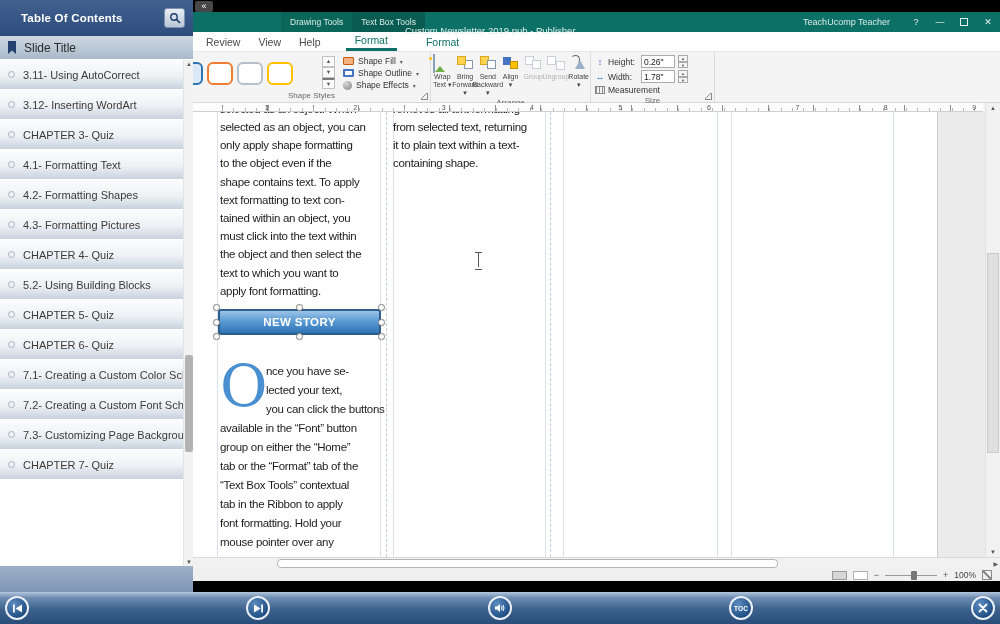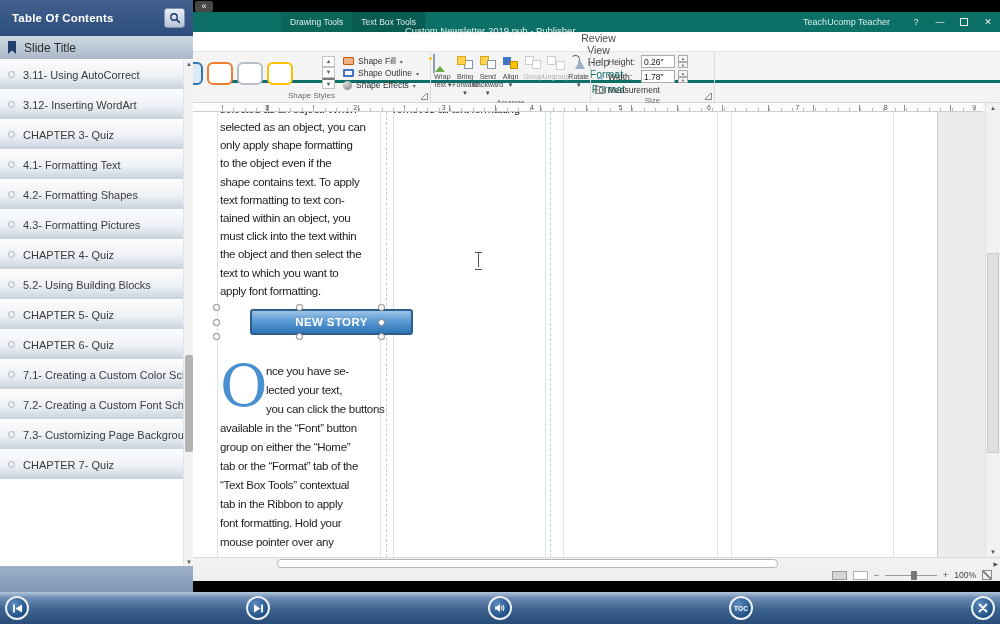--- a/index.html
+++ b/index.html
@@ -2,21 +2,21 @@
 <html style="--publisher-teal: #0d7066; --accent-blue: #2e75b6; --banner-blue: #5b9bd5; --sidebar-navy: #32517f;"><head>
 <meta charset="utf-8">
 <style>
   * { margin:0; padding:0; box-sizing:border-box; font-family:"Liberation Sans", sans-serif; }
   html,body { width:1000px; height:624px; overflow:hidden; background:#000; }
   .screen { position:relative; width:1000px; height:624px; background:#fff; }
 
   
   .sidebar { position:absolute; left:0; top:0; width:193px; height:592px; background:#fff; }
   .sb-header { position:relative; height:36px; background:linear-gradient(180deg,#41608e,#2d4d7d); display:flex; align-items:center; }
-  .sb-title { color:#fff; font-size:11.5px; font-weight:bold; padding-left:12px; letter-spacing:.2px; }
+  .sb-title { color:#fff; font-size:11.5px; font-weight:bold; padding-left:21px; letter-spacing:.2px; }
   .sb-search { position:absolute; right:8px; top:8px; width:21px; height:20px; border:1px solid #7e93ad; border-radius:3px;
     background:linear-gradient(180deg,#e9eef4,#b9c6d6); display:flex; align-items:center; justify-content:center; cursor:pointer; }
   .sb-slide { height:24px; background:linear-gradient(180deg,#d0d9e2,#a9b8ca); border-bottom:1px solid #fff; display:flex; align-items:center; gap:7px; padding-left:7px; }
   .sb-slide-label { font-size:12px; color:#2b2b2b; }
   .sb-list { position:relative; width:193px; }
   .sb-item { height:30px; border-bottom:1px solid #fff; background:linear-gradient(180deg,#fbfcfd 0%,#eef1f5 55%,#c7d2de 100%);
     display:flex; align-items:center; gap:8px; padding-left:8px; cursor:pointer; }
   .sb-item.selected { background:linear-gradient(180deg,#b9c6d5,#9cafc4); }
   .sb-item.selected .bullet { visibility:hidden; }
   .bullet { width:7px; height:7px; border-radius:50%; border:1px solid #a7b2bf; background:#eef1f4; flex:0 0 7px; }
@@ -35,21 +35,21 @@
   .ctx-tabs { position:absolute; left:88px; top:0; height:36px; display:flex; }
   .ctx-tab { height:20px; padding:0 9px; font-size:8.5px; color:#d8ece8; display:flex; align-items:center; cursor:pointer; }
   .ctx-tab.drawing { background:#0b665a; }
   .ctx-tab.textbox { background:#095c51; }
   .win-title { position:absolute; left:212px; top:8px; height:20px; display:flex; align-items:center; font-size:9.5px; color:#dff0ed; }
   .win-right { position:absolute; right:0; top:0; height:20px; display:flex; align-items:center; gap:0; }
   .win-user { font-size:9px; color:#d8ece8; margin-right:14px; }
   .win-btn { width:24px; height:20px; display:flex; align-items:center; justify-content:center; font-size:9px; color:#e8f2f0; cursor:pointer; }
   .restore-box { width:8px; height:8px; border:1px solid #e8f2f0; }
 
-  .pub-tabs { height:20px; background:#fff; display:flex; align-items:stretch; padding-left:4px; border-bottom:1px solid #e6e6e6;flex-direction:column; }
+  .pub-tabs { height:20px; background:#fff; display:flex; align-items:stretch; padding-left:4px; border-bottom:1px solid #e6e6e6; }
   .pub-tab { border:none; background:transparent; font-size:10.5px; color:#4a4a4a; padding:0 9px; cursor:pointer; position:relative; }
   .pub-tab.active { color:var(--publisher-teal,#0d7066); border-bottom:3px solid var(--publisher-teal,#0d7066); }
   .pub-tab.teal { color:var(--publisher-teal,#0d7066); }
   .pub-tabs button:nth-of-type(4) { margin-left:16px; }
   .pub-tabs button:nth-of-type(5) { margin-left:20px; }
 
   
   .ribbon { height:51px; background:#f4f4f4; border-bottom:1px solid #d8d8d8; display:flex; }
   .rgroup { position:relative; border-right:1px solid #dcdcdc; display:flex; flex-direction:column; }
   .rg-content { flex:1; display:flex; }
@@ -108,21 +108,21 @@
 
   
   .doc { position:absolute; left:0; top:112px; width:807px; height:445px; background:#ebebeb; overflow:hidden; }
   .page { position:absolute; left:0; top:0; width:745px; height:445px; background:#fff; border-right:1px solid #cccccc; }
   .guide { position:absolute; top:0; bottom:0; width:1px; background:#d9e4ee; }
   .guide.dashed { background:none; border-left:1px dashed #c3cdd8; }
   .textcol { position:absolute; font-size:11.5px; letter-spacing:-0.3px; line-height:18.2px; color:#1c1c1c; white-space:pre-line; cursor:text; }
   .clipline { position:absolute; height:5px; overflow:hidden; font-size:11.5px; letter-spacing:-0.3px; color:#1c1c1c; cursor:text; }
   .clipline span { display:block; margin-top:-9px; }
   .banner { position:absolute; left:25px; top:197px; width:163px; height:26px; border:2px solid #2e5e8e; border-radius:3px;
-    background:linear-gradient(180deg,#9dc3e6 0%,#5b9bd5 45%,var(--accent-blue,#2e75b6) 100%); display:flex; align-items:center; justify-content:center; cursor:move;margin-left:32px; }
+    background:linear-gradient(180deg,#9dc3e6 0%,#5b9bd5 45%,var(--accent-blue,#2e75b6) 100%); display:flex; align-items:center; justify-content:center; cursor:move; }
   .banner-label { color:#fff; font-weight:bold; font-size:11.5px; letter-spacing:.4px; }
   .handle { position:absolute; width:7px; height:7px; border-radius:50%; background:#fff; border:1px solid #8f8f8f; box-shadow:0 0 1px rgba(0,0,0,.3); }
   .story { position:absolute; left:27px; top:231px; width:172px; font-size:11.5px; letter-spacing:-0.3px; line-height:19px; color:#1c1c1c; white-space:pre-line; cursor:text; }
   .dropcap { float:left; width:46px; height:50px; font-family:"DejaVu Serif", serif; font-size:58px; line-height:48px; color:#4a8fd0; }
   .ibeam { position:absolute; left:281px; top:140px; width:9px; height:16px; }
   .ibeam:before { content:""; position:absolute; left:4px; top:1px; width:1px; height:14px; background:#555; }
   .ibeam:after { content:""; position:absolute; left:1px; top:0; width:7px; height:16px; border-top:1px solid #555; border-bottom:1px solid #555; }
 
   
   .vscroll { position:absolute; right:0; top:103px; width:15px; height:454px; background:#f1f1f1; border-left:1px solid #e2e2e2; }
@@ -452,20 +452,23 @@
 text formatting to text con-
 tained within an object, you
 must click into the text within
 the object and then select the
 text to which you want to
 apply font formatting.</div>
 
         <div class="clipline" style="left:200px;top:0;width:165px;">
           <span>removes all text formatting</span>
         </div>
+        <div class="textcol" style="left:200px;top:6px;width:165px;">from selected text, returning
+it to plain text within a text-
+containing shape.</div>
 
         <div class="banner">
           <span class="banner-label">NEW STORY</span>
         </div>
         <span class="handle" style="left:20px;top:192px;"></span>
         <span class="handle" style="left:103px;top:192px;"></span>
         <span class="handle" style="left:185px;top:192px;"></span>
         <span class="handle" style="left:20px;top:207px;"></span>
         <span class="handle" style="left:185px;top:207px;"></span>
         <span class="handle" style="left:20px;top:221px;"></span>

